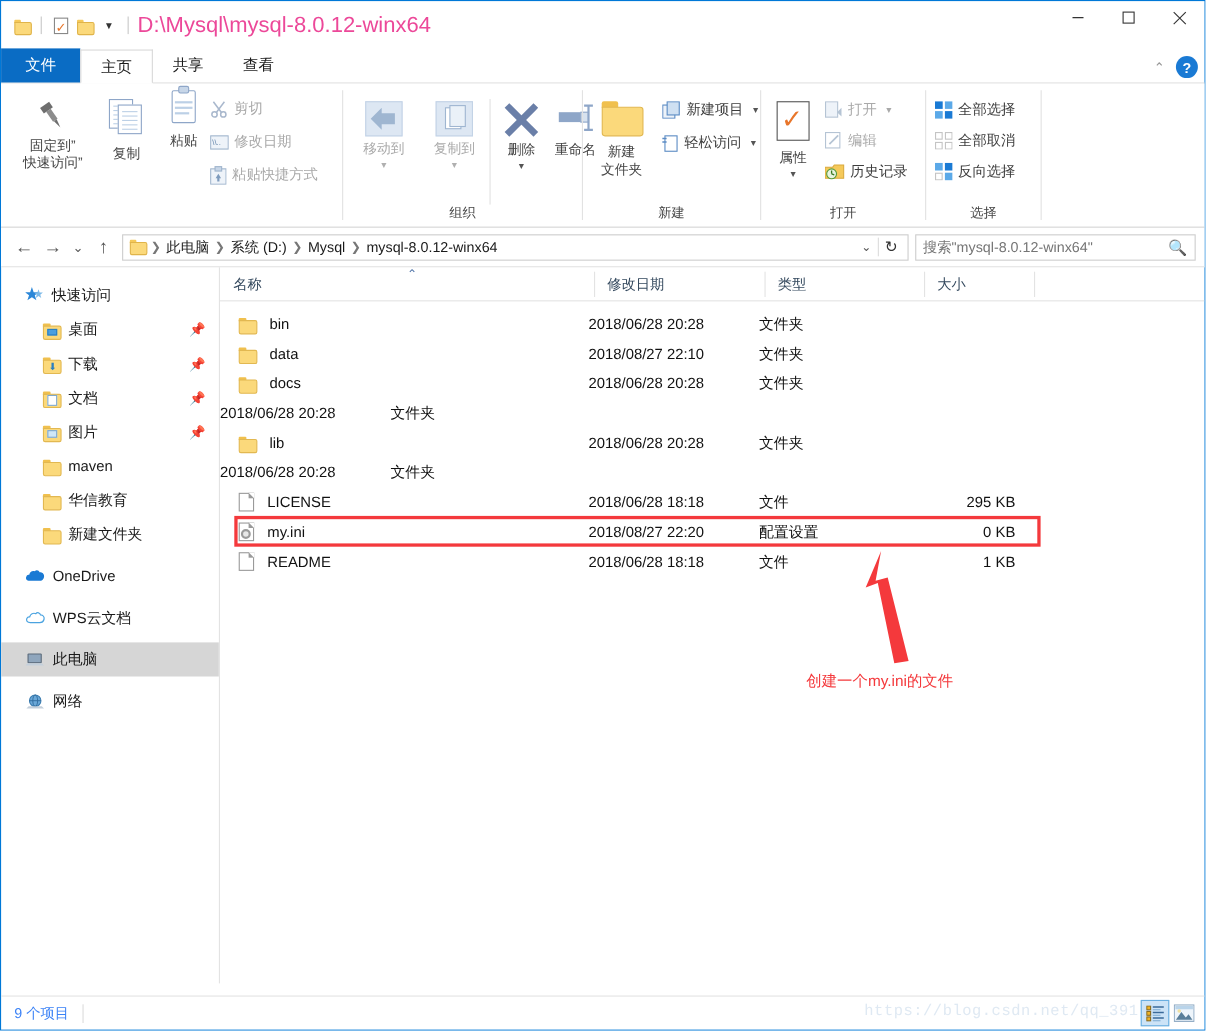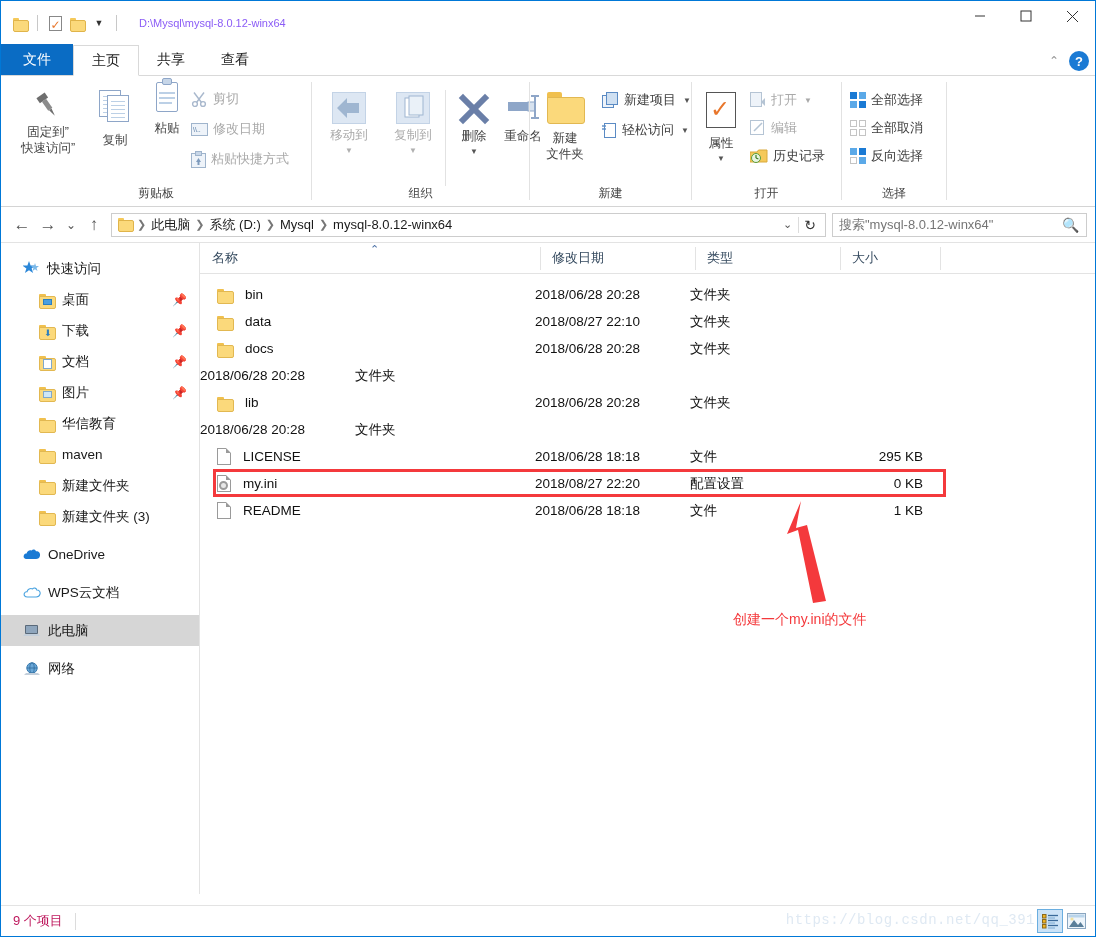--- a/index.html
+++ b/index.html
@@ -21,21 +21,21 @@
   .titlebar { height:44px; position:relative; display:flex; align-items:center; }
   .qat { display:flex; align-items:center; padding-left:8px; gap:0px; height:100%; }
   .qat .ic { width:22px; height:22px; display:flex; align-items:center; justify-content:center; }
   .qat .sep { width:1px; height:16px; background:#c8c8c8; margin:0 6px; }
   .folder-ic { width:15px; height:13px; position:relative; }
   .folder-ic:before{content:"";position:absolute;left:0;top:1px;width:6px;height:3px;background:#f5c95a;border-radius:1px 1px 0 0;}
   .folder-ic:after{content:"";position:absolute;left:0;top:3px;width:14px;height:10px;background:#fbd97b;border:1px solid #e0b44a;border-radius:0 2px 2px 2px;}
   .doc-ic { width:13px;height:15px;border:1px solid #888;background:#fff;position:relative;}
   .doc-ic .chk{position:absolute;left:1px;top:3px;font-size:12px;color:#e8762b;line-height:10px;font-weight:bold;}
   .caret-dn { font-size:9px; color:#333; }
-  .wtitle { margin-left:16px; font-size:11px; color:#8b5cf6; font-family:"Liberation Sans",sans-serif;}
+  .wtitle { margin-left:2px; font-size:20px; color:#ec4899; font-family:"Liberation Sans",sans-serif;}
   .wbtns { position:absolute; right:0; top:0; display:flex; height:44px; }
   .wbtn { width:46px; height:30px; display:flex; align-items:center; justify-content:center; color:#333;}
   .wbtn svg{display:block;}
 
   
   .tabbar { height:31px; display:flex; align-items:flex-end; position:relative; border-bottom:1px solid #d9d9d9;}
   .tab { height:31px; padding:0 18px; display:flex; align-items:center; font-size:14px; color:#1a1a1a; }
   .tab.file { background:#0a6cc4; color:#fff; padding:0 22px; }
   .tab.active { background:#fff; border:1px solid #d9d9d9; border-bottom:1px solid #fff; margin-bottom:-1px;}
   .tabright { position:absolute; right:6px; bottom:4px; display:flex; align-items:center; gap:10px;}
@@ -83,41 +83,41 @@
   .srow.indent{padding-left:38px;}
   .srow.root{padding-left:22px;}
   .srow.sel{background:#d6d6d6;}
   .srow .lbl{margin-left:7px;}
   .srow .pin{position:absolute;right:12px;color:#808080;font-size:12px;}
   .sf{width:16px;height:14px;position:relative;flex:none;}
   .sf:before{content:"";position:absolute;left:0;top:1px;width:7px;height:3px;background:#f0c04e;border-radius:1px 1px 0 0;}
   .sf:after{content:"";position:absolute;left:0;top:3px;width:15px;height:11px;background:#fbd97b;border:1px solid #e2b851;border-radius:0 2px 2px 2px;}
 
   .filelist{flex:1;position:relative;overflow:hidden;}
-  .colhdr{height:31px;display:flex;align-items:center;border-bottom:1px solid #e3e3e3;position:relative;}
+  .colhdr{height:31px;display:flex;border-bottom:1px solid #e3e3e3;position:relative;}
   .col{font-size:13px;color:#34495e;padding-left:12px;position:relative;height:31px;display:flex;align-items:center;}
   .coldiv{position:absolute;top:4px;width:1px;height:23px;background:#e3e3e3;}
   .sortmark{position:absolute;left:170px;top:0px;color:#4a6fa5;font-size:11px;}
   .frow{height:27px;display:flex;align-items:center;font-size:13.5px;color:#111;position:relative;}
   .fname{width:335px;display:flex;align-items:center;padding-left:17px;}
   .fname .nm{margin-left:12px;}
   .fdate{width:155px;}
   .ftype{width:145px;}
   .fsize{width:100px;text-align:right;padding-right:12px;}
   .fileic{width:14px;height:17px;background:#fff;border:1px solid #9a9a9a;position:relative;flex:none;}
   .fileic:after{content:"";position:absolute;right:-1px;top:-1px;border-width:0 5px 5px 0;border-style:solid;border-color:#fff #fff #9a9a9a #9a9a9a;}
   .inific{width:14px;height:17px;background:#fff;border:1px solid #9a9a9a;position:relative;flex:none;}
   .inific:after{content:"";position:absolute;right:-1px;top:-1px;border-width:0 5px 5px 0;border-style:solid;border-color:#fff #fff #9a9a9a #9a9a9a;}
   .inific .gear{position:absolute;left:1px;bottom:1px;width:9px;height:9px;border-radius:50%;border:2px solid #9b9b9b;background:#e8e8e8;}
 
   .redbox{position:absolute;border:3px solid #f4393c;pointer-events:none;}
 
   
   .statusbar{height:31px;border-top:1px solid #e3e3e3;display:flex;align-items:center;position:relative;}
-  .statuscount{font-size:13px;color:#be185d;padding-left:12px;}
+  .statuscount{font-size:13px;color:#3b82f6;padding-left:12px;}
   .statusdiv{width:1px;height:17px;background:#dcdcdc;margin-left:12px;}
   .viewbtns{position:absolute;right:6px;top:3px;display:flex;gap:0;}
   .vbtn{width:26px;height:24px;display:flex;align-items:center;justify-content:center;}
   .vbtn.sel{background:#cce3f7;border:1px solid #6aaee0;}
   .watermark{position:absolute;right:60px;top:6px;font-family:"Liberation Mono","DejaVu Sans Mono",monospace;font-size:14px;color:#dfe9f3;letter-spacing:0.5px;white-space:nowrap;}
   .annot{position:absolute;color:#f4393c;font-size:14px;white-space:nowrap;}
 </style>
 </head>
 <body>
 
@@ -239,21 +239,20 @@
         <span>修改日期</span>
       </div>
       <div class="smitem dim" style="left:190px;top:74px;">
         <svg width="15" height="17" viewBox="0 0 15 17">
             <rect x="0.5" y="2.5" width="14" height="14" fill="#eef3f9" stroke="#9fb4cc"></rect>
             <rect x="4.5" y="0.5" width="6" height="4" fill="#c7d6e8" stroke="#9fb4cc"></rect>
             <polygon points="7.5,7 10,11 8.5,11 8.5,14 6.5,14 6.5,11 5,11" fill="#7e9bbd"></polygon>
           </svg>
         <span>粘贴快捷方式</span>
       </div>
-      <div class="glabel">剪贴板</div>
     </div>
     <div class="vsep" style="left:310px;"></div>
 
     <div class="rgroup" style="left:311px;width:217px;">
       <div class="bigbtn dimtxt" style="left:6px;top:16px;width:62px;">
         <div class="arrowbox" style="margin:0 auto 2px;">
           <svg width="32" height="30" viewBox="0 0 32 30">
               <polygon points="14,5 14,10 26,10 26,20 14,20 14,25 4,15" fill="#9fb6d1"></polygon>
             </svg>
         </div>
@@ -451,33 +450,29 @@
       </div>
       <div class="srow indent">
         <span class="sf">
             <span style="position:absolute;left:4px;top:5px;width:9px;height:7px;background:#cfe7f7;border:1px solid #7fa8cc;z-index:2;"></span>
           </span>
         <span class="lbl">图片</span>
         <span class="pin">📌</span>
       </div>
       <div class="srow indent">
         <span class="sf"></span>
-        <span class="lbl">华信教育</span>
+        <span class="lbl">maven</span>
       </div>
       <div class="srow indent">
         <span class="sf"></span>
-        <span class="lbl">maven</span>
+        <span class="lbl">华信教育</span>
       </div>
       <div class="srow indent">
         <span class="sf"></span>
         <span class="lbl">新建文件夹</span>
-      </div>
-      <div class="srow indent">
-        <span class="sf"></span>
-        <span class="lbl">新建文件夹 (3)</span>
       </div>
 
       <div class="srow root" style="margin-top:7px;">
         <svg width="18" height="13" viewBox="0 0 18 13" style="flex:none">
             <path d="M4 11 C1 11 0 9 1 7 C1.5 5.8 3 5.5 3.6 5.6 C4 3 6.3 1.6 8.6 2.4 C9.8 0.8 12.4 1.2 13 3.3 C15.6 3 17.6 5.2 17 7.7 C16.6 9.8 15 11 13 11 Z" fill="#1a7ad4"></path>
           </svg>
         <span class="lbl">OneDrive</span>
       </div>
       <div class="srow root" style="margin-top:7px;">
         <svg width="18" height="13" viewBox="0 0 18 13" style="flex:none">

